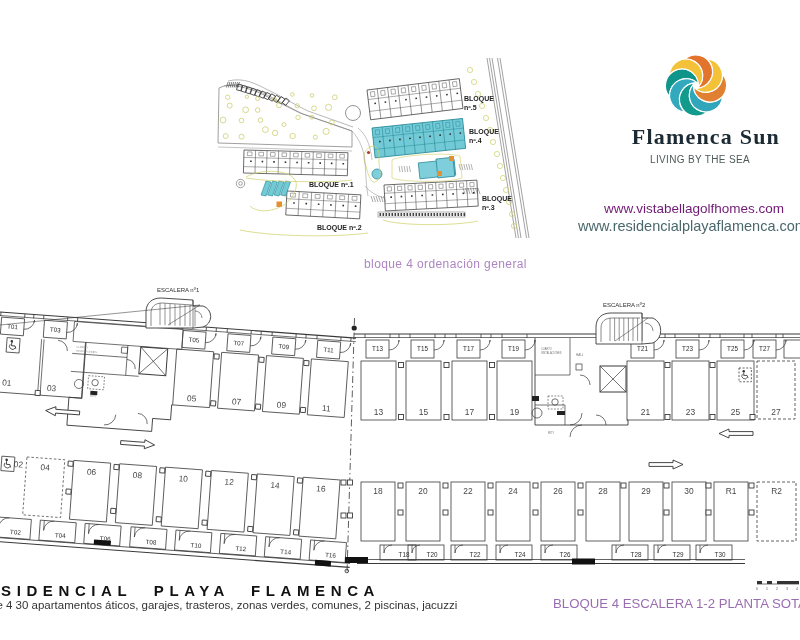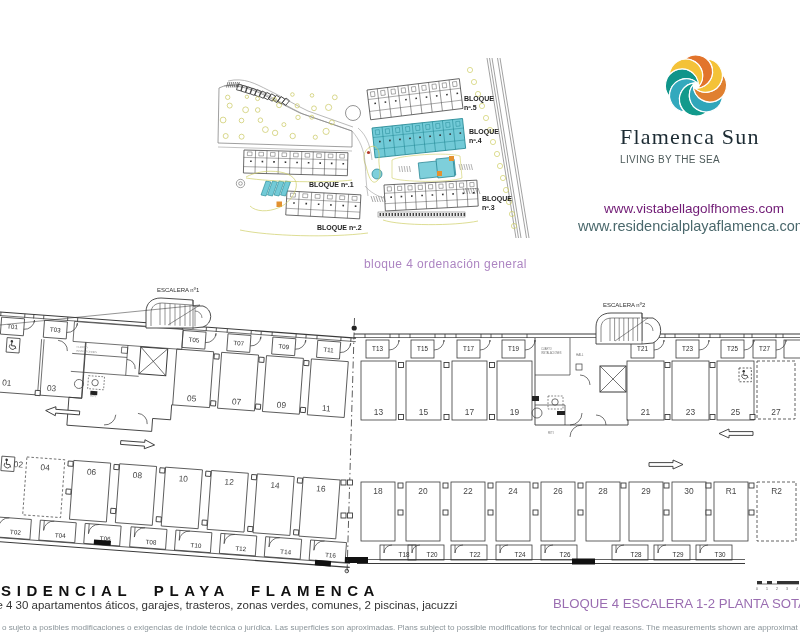--- a/index.html
+++ b/index.html
@@ -701,21 +701,20 @@
           <rect x="777" y="581" width="5" height="3" fill="#333"></rect>
           <rect x="780" y="581" width="19" height="3" fill="#333"></rect>
           <text x="757" y="590" font-size="3.5" fill="#555" font-family="Liberation Sans, sans-serif" text-anchor="middle">0</text>
           <text x="767" y="590" font-size="3.5" fill="#555" font-family="Liberation Sans, sans-serif" text-anchor="middle">1</text>
           <text x="777" y="590" font-size="3.5" fill="#555" font-family="Liberation Sans, sans-serif" text-anchor="middle">2</text>
           <text x="787" y="590" font-size="3.5" fill="#555" font-family="Liberation Sans, sans-serif" text-anchor="middle">3</text>
           <text x="797" y="590" font-size="3.5" fill="#555" font-family="Liberation Sans, sans-serif" text-anchor="middle">4</text>
         </g>
       </g>
     </svg>
-<div class="abs" style="left:620px;top:124px;width:160px;text-align:left;font-family:'Liberation Serif',serif;font-size:22px;font-weight:normal;letter-spacing:1.2px;color:#1c2b33">Flamenca Sun</div>
-<div class="abs" style="left:620px;top:154px;width:160px;text-align:left;font-size:10px;letter-spacing:0.35px;color:#4d5a5a">LIVING BY THE SEA</div>
+<div class="abs" style="left:620px;top:124px;width:160px;text-align:right;font-family:'Liberation Serif',serif;font-size:22px;font-weight:bold;letter-spacing:1.2px;color:#1c2b33">Flamenca Sun</div>
+<div class="abs" style="left:620px;top:154px;width:160px;text-align:center;font-size:10px;letter-spacing:0.35px;color:#4d5a5a">LIVING BY THE SEA</div>
 <div class="abs" style="left:604px;top:201px;font-size:13.5px;color:#701a75">www.vistabellagolfhomes.com</div>
 <div class="abs" style="left:578px;top:217.5px;font-size:14.5px;color:#4a686c">www.residencialplayaflamenca.com</div>
 <div class="abs" style="left:364px;top:257px;font-size:12px;letter-spacing:0.4px;color:#ad85c2">bloque 4 ordenación general</div>
 <div class="abs" style="left:-31px;top:582px;font-size:15px;font-weight:bold;letter-spacing:5.6px;word-spacing:12px;color:#111">RESIDENCIAL PLAYA FLAMENCA</div>
 <div class="abs" style="left:-33px;top:599px;font-size:11.5px;color:#333">Bloque 4 30 apartamentos áticos, garajes, trasteros, zonas verdes, comunes, 2 piscinas, jacuzzi</div>
 <div class="abs" style="left:553px;top:596px;font-size:13.2px;letter-spacing:0px;color:#9a6db1">BLOQUE 4 ESCALERA 1-2 PLANTA SOTANO</div>
-<div class="abs" style="left:2px;top:622.5px;font-size:8.1px;color:#8a9499">o sujeto a posibles modificaciones o exigencias de índole técnica o jurídica. Las superficies son aproximadas. Plans subject to possible modifications for technical or legal reasons. The measurements shown are approximat</div>
 </div>
 </body></html>

